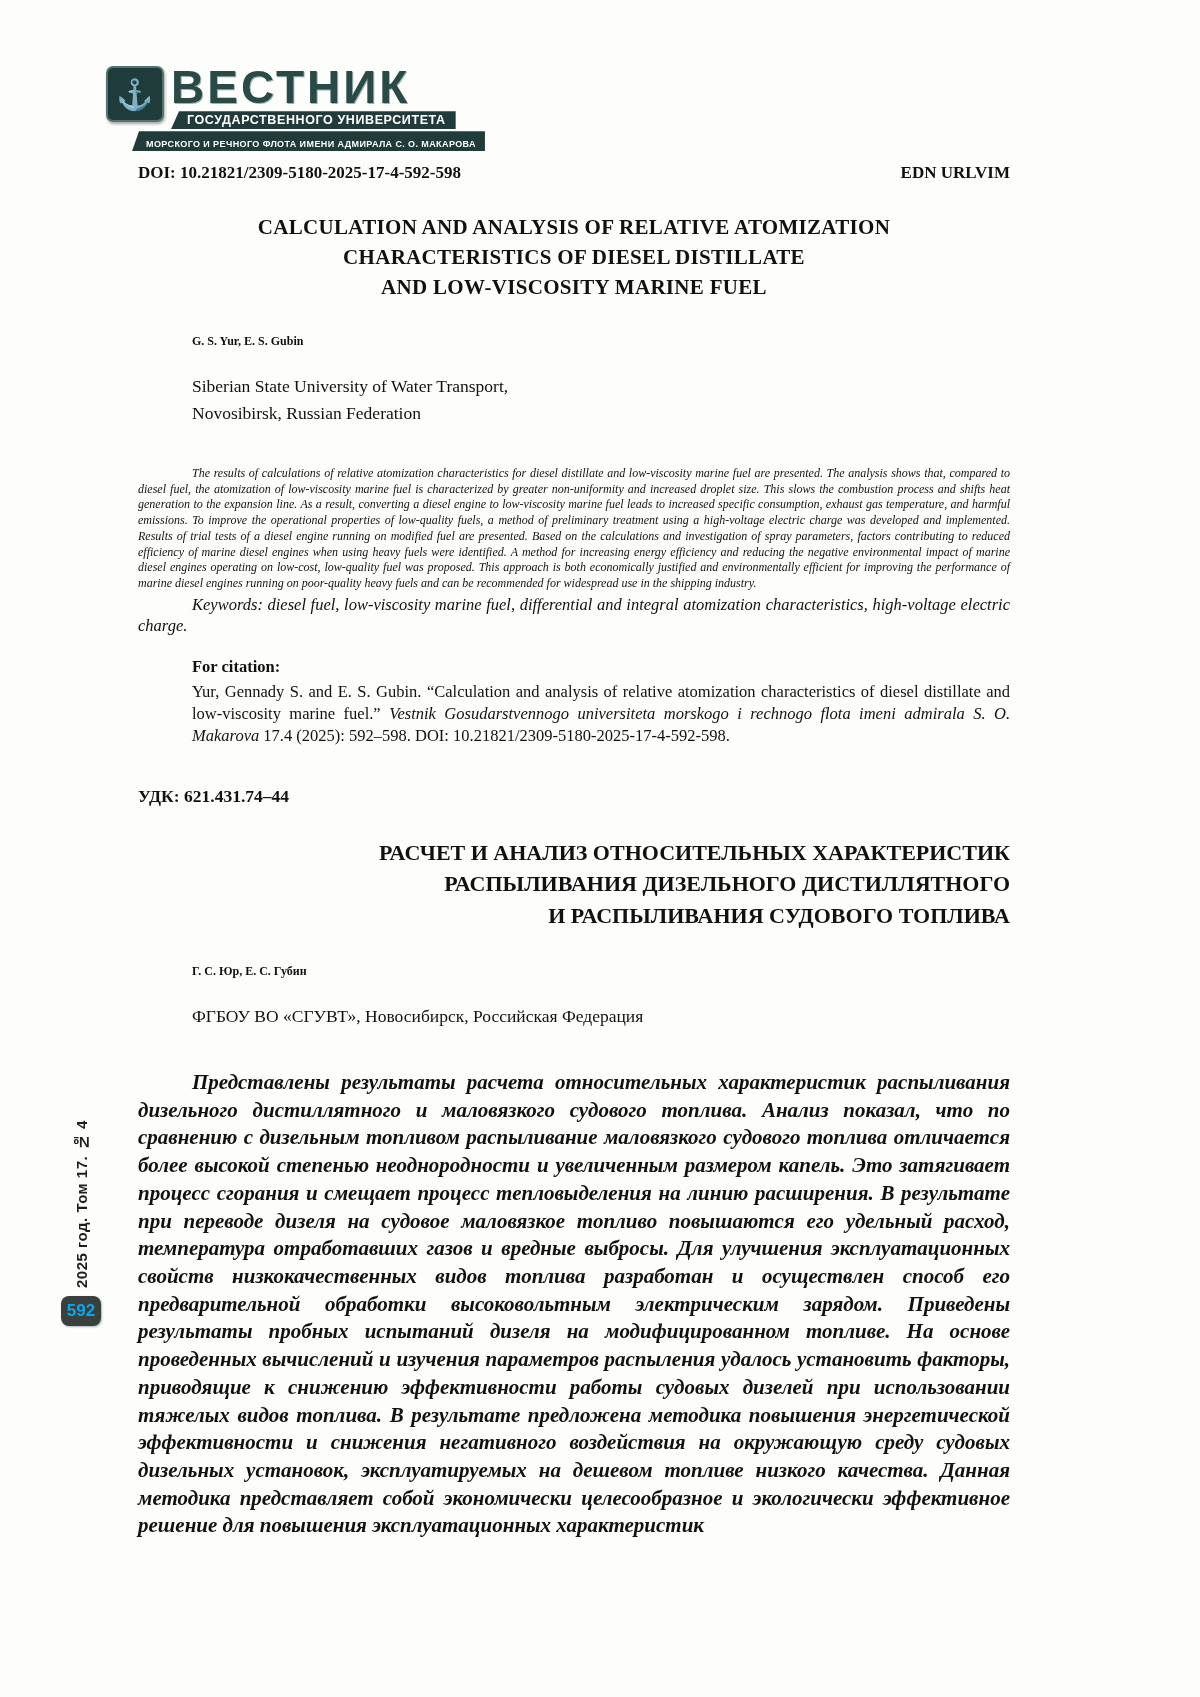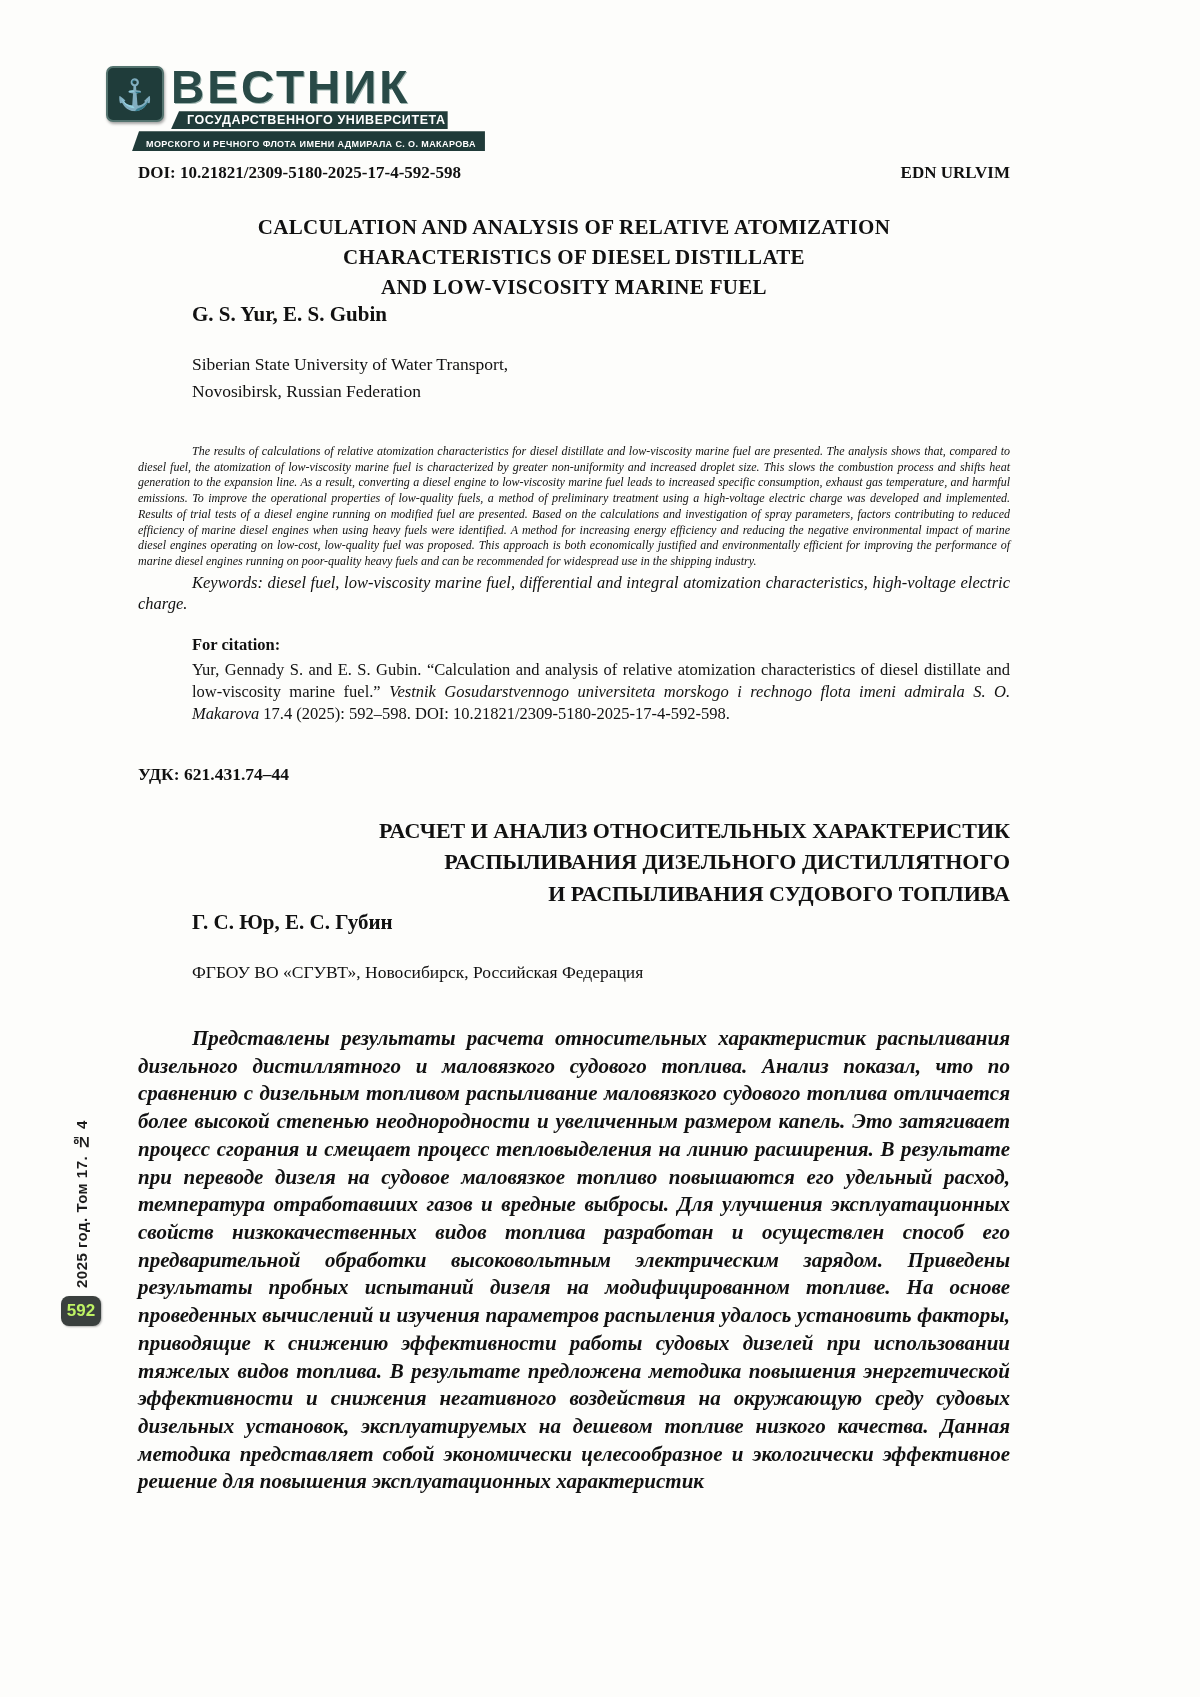--- a/index.html
+++ b/index.html
@@ -45,21 +45,21 @@
   }
   .logo-strip1 {
     margin-top:3px;
     width:fit-content;
     background:#203b39;
     color:#ffffff;
     font-family:"Liberation Sans", sans-serif;
     font-weight:bold;
     font-size:12.5px;
     letter-spacing:0.6px;
-    padding:2px 2px 2px 16px;
+    padding:2px 10px 2px 16px;
     clip-path:polygon(8px 0, 100% 0, 100% 100%, 0 100%);
   }
   .logo-strip2 {
     margin-top:2px;
     margin-left:26px;
     width:fit-content;
     background:#203b39;
     color:#ffffff;
     font-family:"Liberation Sans", sans-serif;
     font-weight:bold;
@@ -82,23 +82,24 @@
   
   .title-en {
     margin-top:30px;
     text-align:center;
     font-weight:bold;
     font-size:21px;
     line-height:1.42;
     letter-spacing:0.3px;
   }
   .authors {
-    margin-left:54px;
-    font-weight:bold;
-    font-size:21px;
+    margin-top:32px;
+    margin-left:54px;
+    font-weight:bold;
+    font-size:12px;
   }
   .affiliation {
     margin-top:24px;
     margin-left:54px;
     font-size:17.5px;
     line-height:1.5;
   }
   .abstract-en {
     margin-top:40px;
     font-style:italic;
@@ -173,21 +174,21 @@
     letter-spacing:0.5px;
     color:#1c1c1c;
     height:158px;
     white-space:nowrap;
   }
   .page-badge {
     margin-top:8px;
     width:40px; height:30px;
     background:#3a403e;
     border-radius:8px;
-    color:#bef264;
+    color:#0ea5e9;
     font-family:"Liberation Sans", sans-serif;
     font-weight:bold;
     font-size:17px;
     display:flex; align-items:center; justify-content:center;
     box-shadow:1px 1px 2px rgba(0,0,0,0.3);
   }
 </style>
 </head>
 <body>
 

